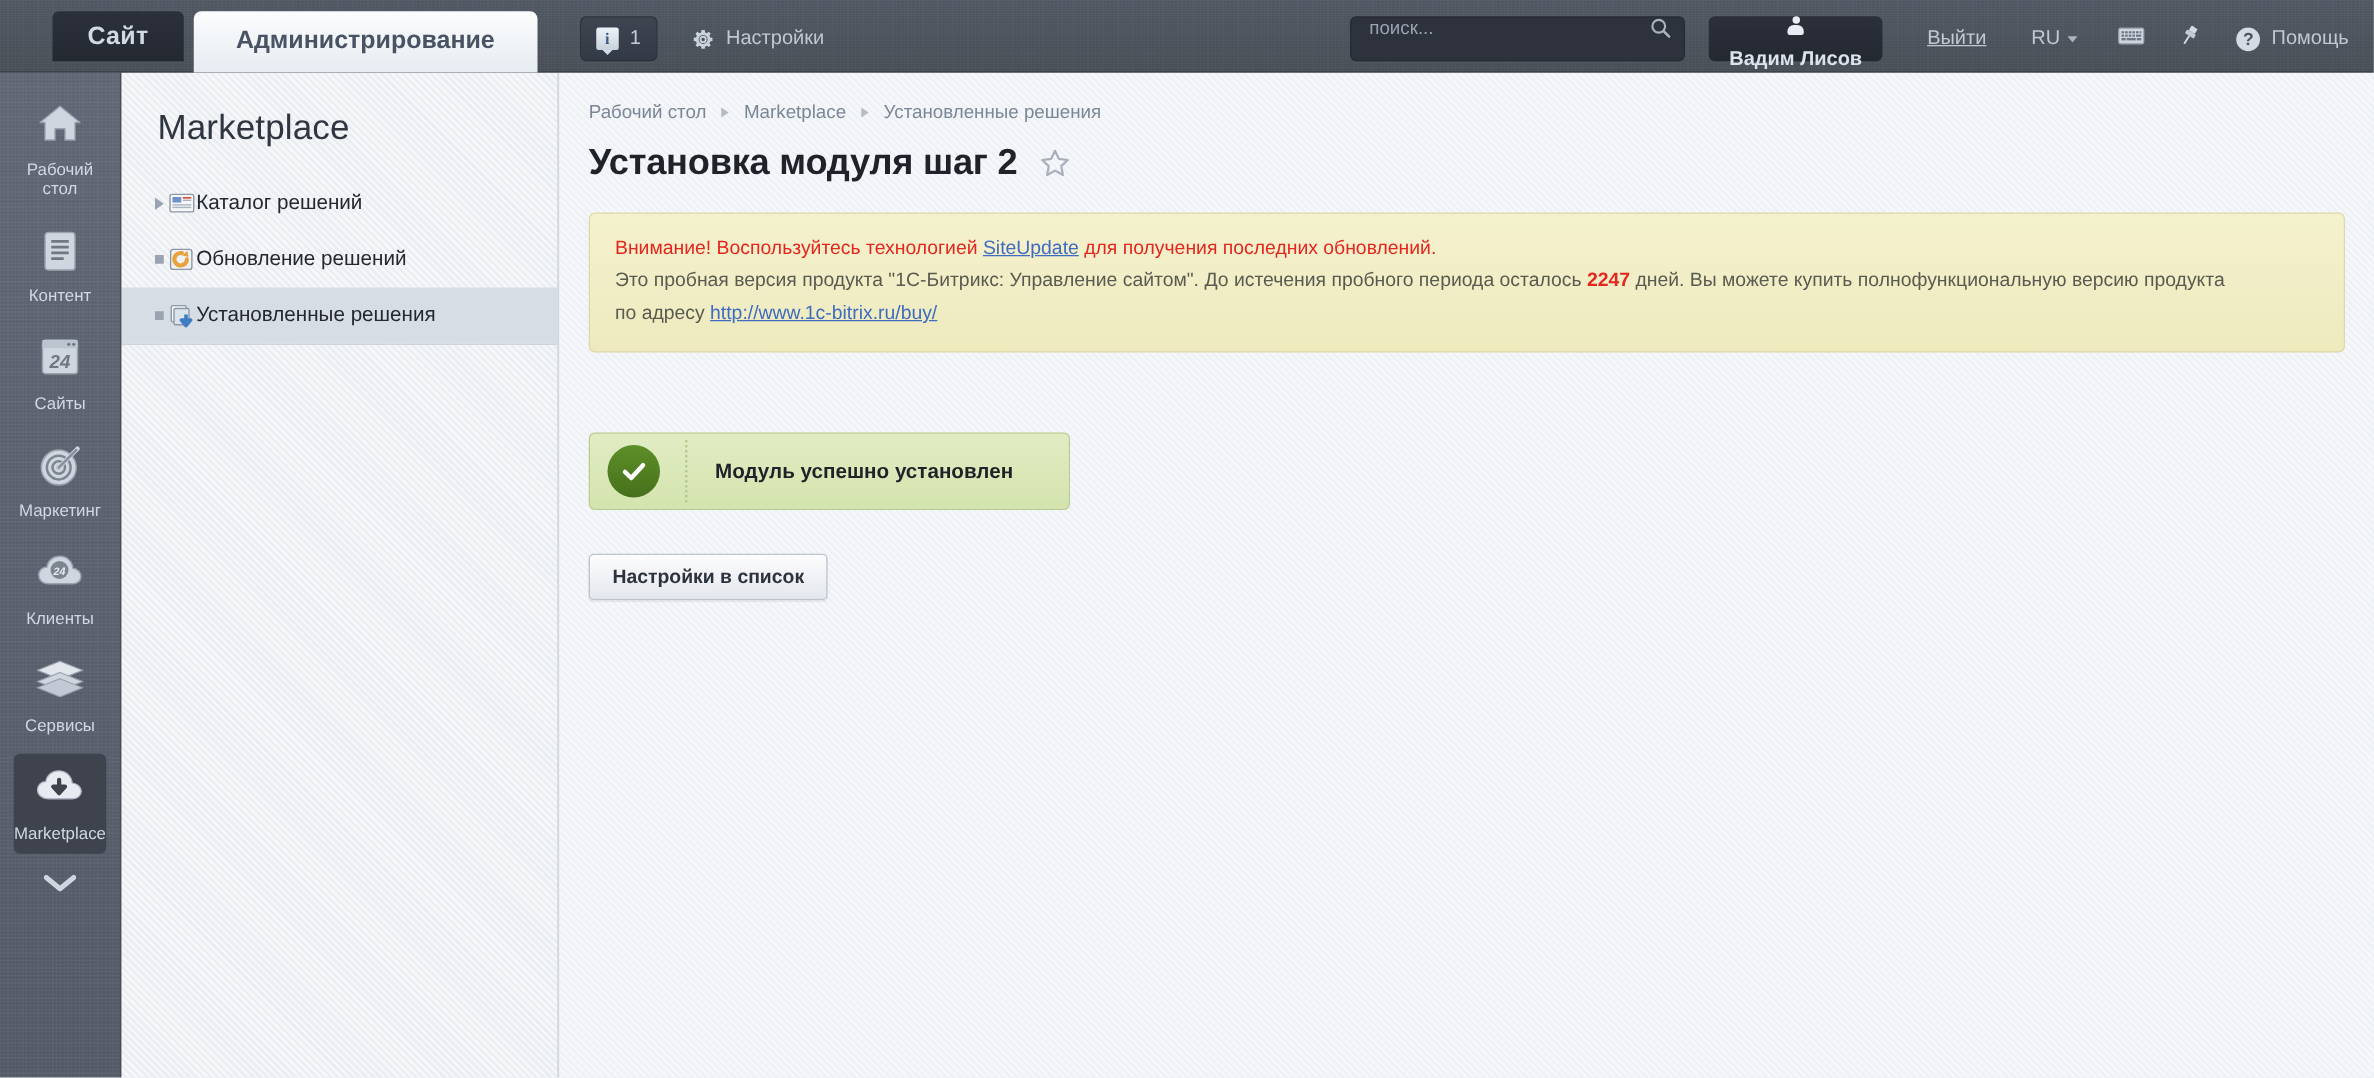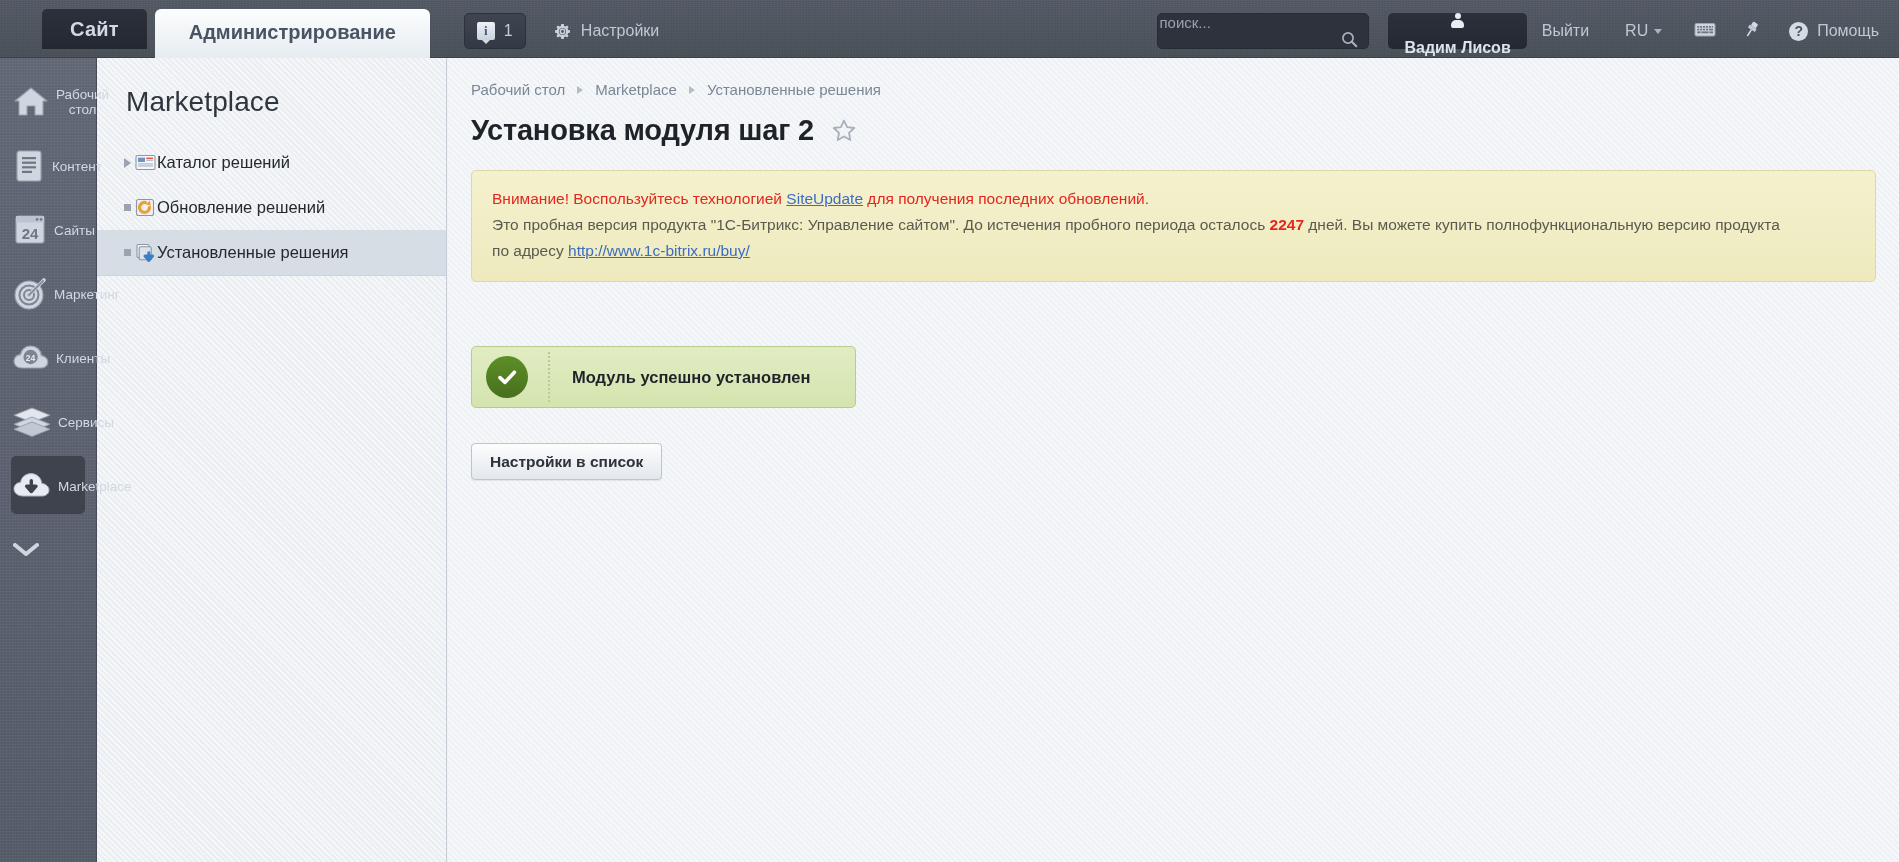--- a/index.html
+++ b/index.html
@@ -73,27 +73,26 @@
   }
   .hdr-link.settings { margin-left: 28px; }
   .gear {
     width: 17px; height: 17px; position: relative; display: inline-block;
   }
   .gear svg { display: block; }
   .spacer { flex: 1; }
 
   .searchbox {
     margin: 13px 0 0 0;
-    width: 212px; height: 36px;
+    width: 268px; height: 36px;
     background: #2d323c; border: 1px solid #262b34;
     border-radius: 5px;
-    display: flex; align-items: flex-end;
+    display: flex; align-items: flex-start;
     padding: 0 10px 0 14px;
     cursor: text;
-    flex-direction: column;
   }
   .searchbox input {
     flex: 1; background: transparent; border: none; outline: none;
     color: #c3cad6; font-size: 15px; font-family: "Liberation Sans", sans-serif;
   }
   .searchbox input::placeholder { color: #9aa3b1; }
   .mag {
     width: 17px; height: 17px; flex: none;
   }
 
@@ -116,21 +115,21 @@
   .person::after {
     content: ""; position: absolute; bottom: 0; left: 0;
     width: 13px; height: 8px; background: #e8edf4;
     border-radius: 5px 5px 2px 2px;
   }
   .hdr-plain {
     margin: 13px 0 0 0; height: 36px;
     display: flex; align-items: center;
     color: #c0c8d4; font-size: 16px; cursor: pointer;
   }
-  #logout-link { margin-left: 15px; }
+  #logout-link { margin-left: 36px; text-decoration: underline; }
   #lang-switch { margin-left: 36px; gap: 6px; }
   .caret-d {
     width: 0; height: 0; display: inline-block;
     border-left: 4px solid transparent; border-right: 4px solid transparent;
     border-top: 5px solid #aab3c0;
   }
   #keyboard-btn { margin-left: 32px; }
   #pin-btn { margin-left: 26px; }
   #help-link { margin-left: 28px; gap: 9px; margin-right: 20px; }
   .qmark {
@@ -150,25 +149,25 @@
       repeating-linear-gradient(90deg, rgba(255,255,255,.015) 0 1px, rgba(0,0,0,.018) 1px 3px),
       linear-gradient(180deg,#646a78 0%, #575d6a 100%);
     border-right: 1px solid #474c58;
     padding-top: 14px;
     z-index: 20;
   }
   .rail-item {
     width: 74px; margin: 0 auto 6px auto;
     padding: 11px 2px 9px 2px;
     border-radius: 5px;
-    display: flex; flex-direction: row; align-items: center; gap: 7px;
+    display: flex; flex-direction: column; align-items: center; gap: 7px;
     cursor: pointer;
   }
   .rail-item.active { background: #3e434e; }
-  .rail-ico { height: 38px; display:flex; align-items:center; justify-content:center; }
+  .rail-ico { height: 38px; display:flex; align-items:flex-start; justify-content:center;font-style:italic; }
   .rail-label {
     color: #d2d8e2; font-size: 13.5px; text-align: center; line-height: 15px;
   }
 
   
   .menupanel {
     position: absolute; left: 97px; top: 58px; width: 350px; height: 804px;
     background: #eaeef2;
     background-image: repeating-linear-gradient(45deg, rgba(255,255,255,.5) 0 2px, rgba(0,0,0,0) 2px 4px);
     border-right: 1px solid #c6cdd6;

